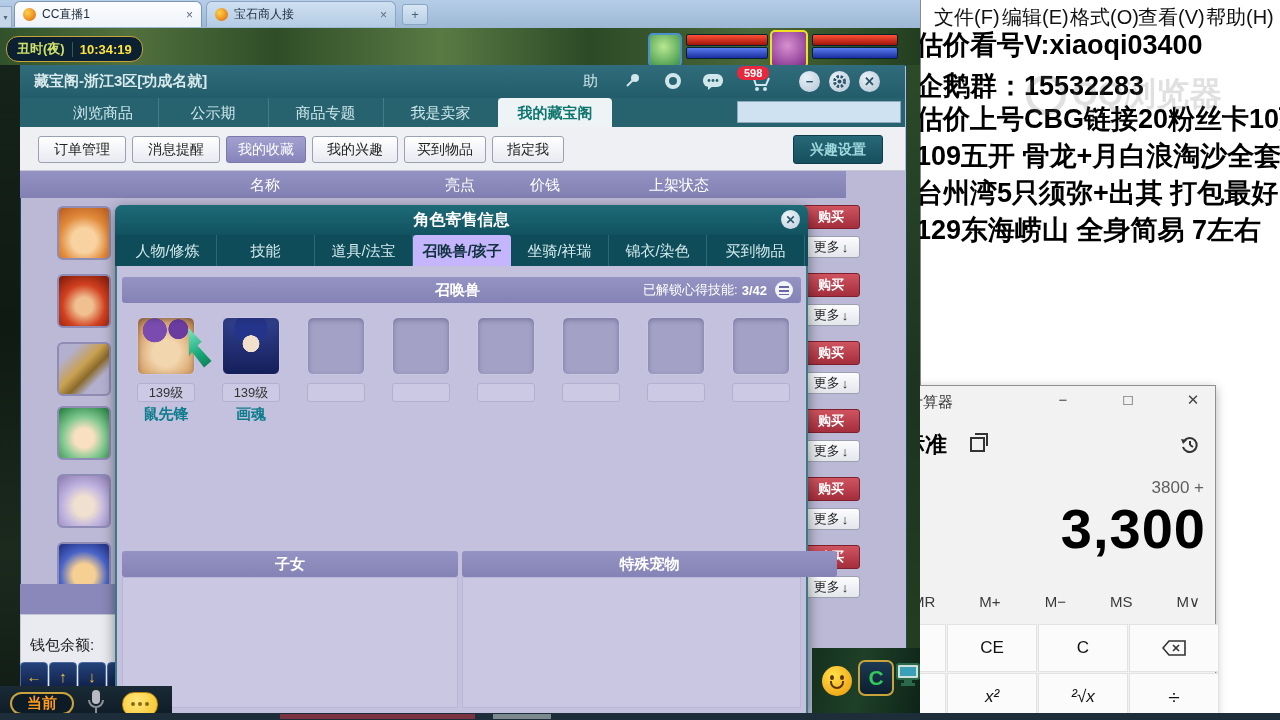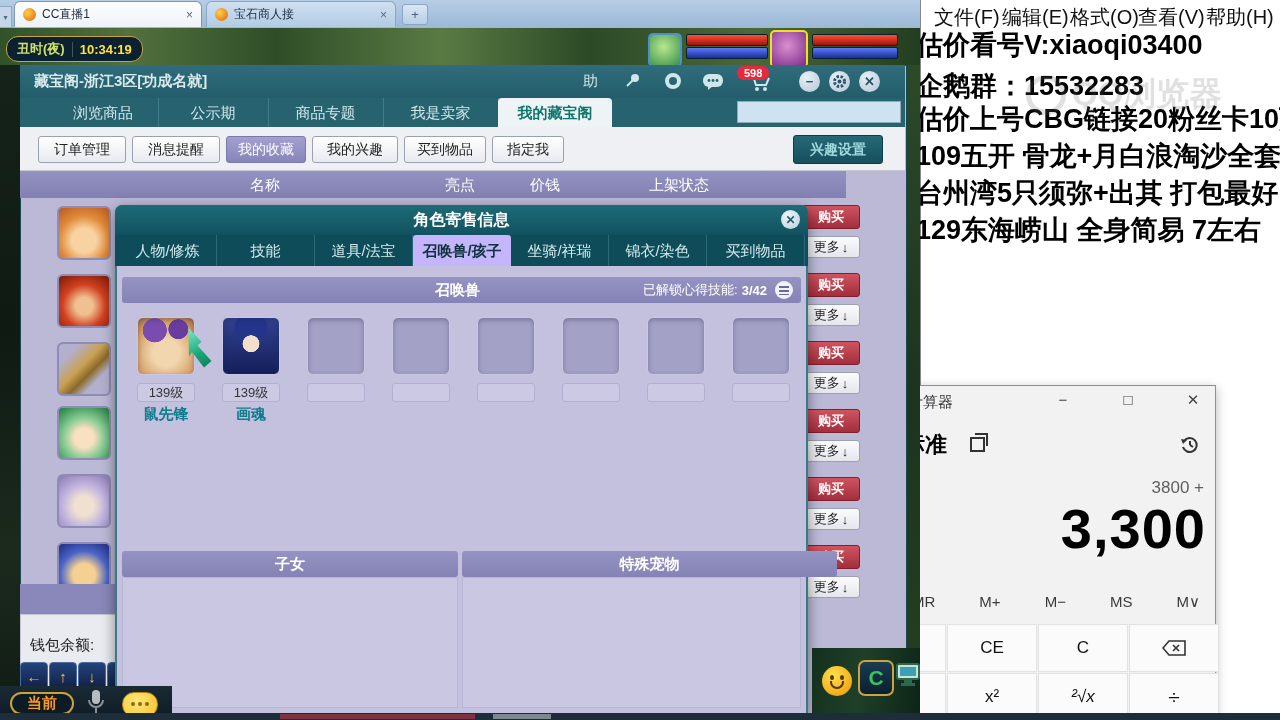--- a/index.html
+++ b/index.html
@@ -374,19 +374,19 @@
 <div class="abs ckey ctr" style="left:947px;top:624px">CE</div>
 <div class="abs ckey ctr" style="left:1038px;top:624px">C</div>
 <div class="abs ckey ctr" style="left:1129px;top:624px">
   <svg width="24" height="16">
       <polygon points="7,1 23,1 23,15 7,15 1,8" fill="none" stroke="#333" stroke-width="1.6"></polygon>
       <line x1="11" y1="5" x2="17" y2="11" stroke="#333" stroke-width="1.6"></line>
       <line x1="17" y1="5" x2="11" y2="11" stroke="#333" stroke-width="1.6"></line>
     </svg>
 </div>
 <div class="abs ckey" style="left:856px;top:673px"></div>
-<div class="abs ckey ctr" style="left:947px;top:673px;">x²</div>
+<div class="abs ckey ctr" style="left:947px;top:673px;font-style:italic">x²</div>
 <div class="abs ckey ctr" style="left:1038px;top:673px;font-style:italic">²√x</div>
 <div class="abs ckey ctr op" style="left:1129px;top:673px">÷</div>
 
 <div class="abs taskbar"></div>
 <div class="abs tbseg1"></div>
 <div class="abs tbseg2"></div>
 
 </body></html>

